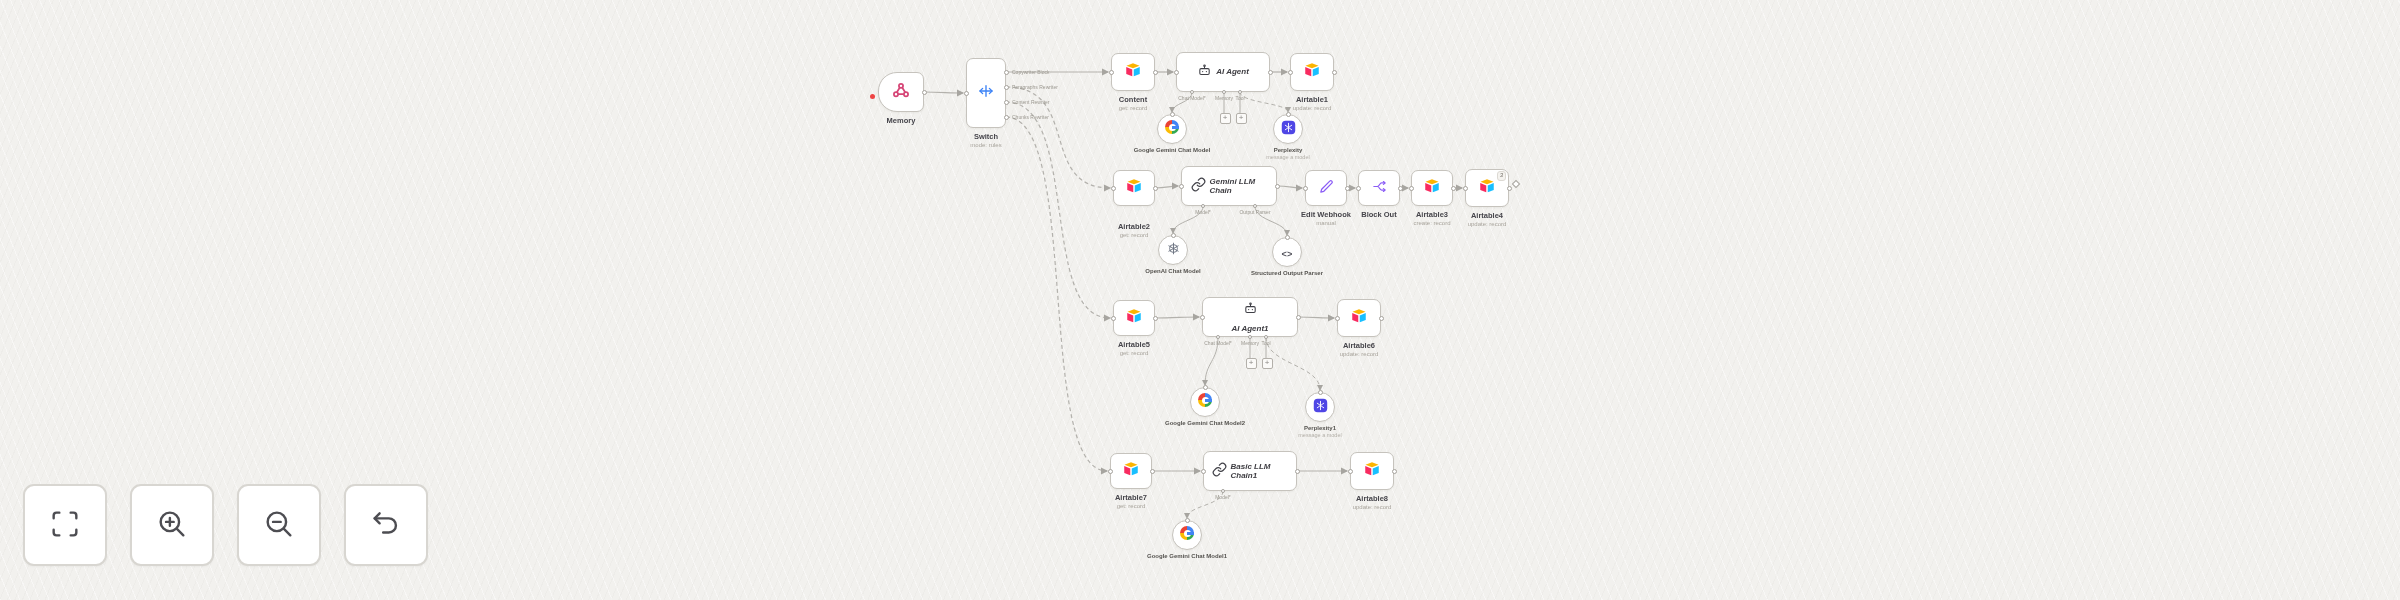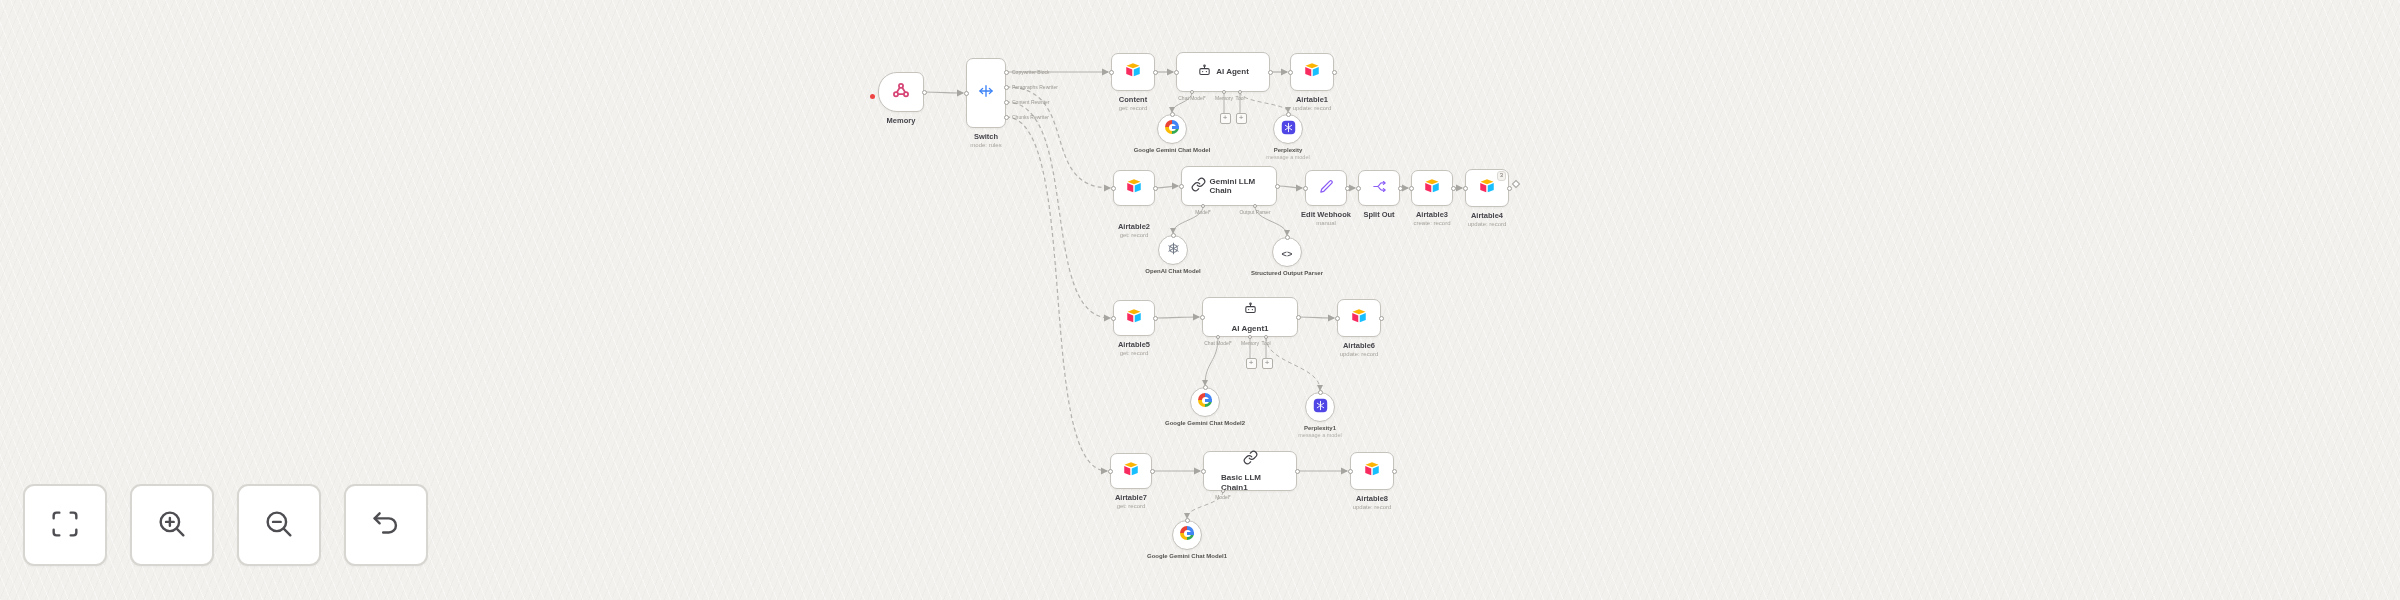--- a/index.html
+++ b/index.html
@@ -9,21 +9,21 @@
     background-image:
       repeating-linear-gradient(112deg, rgba(120,115,105,0.035) 0px, rgba(120,115,105,0.035) 1px, transparent 1px, transparent 7px),
       repeating-linear-gradient(68deg, rgba(255,255,255,0.45) 0px, rgba(255,255,255,0.45) 1px, transparent 1px, transparent 9px);
   }
   #edges{position:absolute;left:0;top:0;z-index:1;}
   .edge{fill:none;stroke:#b3b1ac;stroke-width:1.2;}
   .edge.dashed{stroke-dasharray:4 3;}
   .edge.sub{stroke-width:1;}
   .node{position:absolute;z-index:3;background:#fff;border:1.3px solid #c6c3bd;border-radius:7px;
     display:flex;align-items:center;justify-content:center;gap:4px;box-sizing:border-box;
-    box-shadow:0 1px 2px rgba(60,55,45,0.05);cursor:pointer;}
+    box-shadow:0 1px 2px rgba(60,55,45,0.05);cursor:pointer;font-style:italic;}
   .node.trigger{border-radius:19px 7px 7px 19px;}
   .node.wide{padding:0 5px;}
   .node .title{font-size:8px;font-weight:700;color:#3f3e43;line-height:1.15;max-width:58px;}
   .sub-node{position:absolute;z-index:3;background:#fff;border:1.3px solid #c6c3bd;border-radius:50%;
     display:flex;align-items:center;justify-content:center;box-sizing:border-box;
     box-shadow:0 1px 2px rgba(60,55,45,0.05);cursor:pointer;}
   .node-label{position:absolute;z-index:4;text-align:center;font-size:7.5px;font-weight:700;color:#45444a;line-height:1.3;pointer-events:none;}
   .node-label .sub{display:block;font-weight:400;font-size:6px;color:#a8a49c;}
   .sub-label{position:absolute;z-index:4;text-align:center;font-size:6px;font-weight:600;color:#55534f;line-height:1.2;pointer-events:none;}
   .sub-label .sub{display:block;font-weight:400;font-size:5.5px;color:#b3afa8;}
@@ -200,21 +200,21 @@
       <div class="port" style="left: 1344.5px; top: 185.5px;"></div>
       <div class="node main" style="left: 1358px; top: 170px; width: 42px; height: 36px;">
         <span><svg width="17" height="17" viewBox="0 0 24 24" fill="none" stroke="#8b5cf6" stroke-width="1.7" stroke-linecap="round" stroke-linejoin="round">
             <path d="M4 12h5"></path>
             <path d="M9 12c3 0 3-5 6-5h4"></path>
             <path d="M9 12c3 0 3 5 6 5h4"></path>
             <path d="M17.5 5 20 7l-2.5 2"></path>
             <path d="M17.5 15 20 17l-2.5 2"></path>
           </svg></span>
       </div>
-      <div class="node-label" style="left: 1334px; top: 210px; width: 90px;"><span>Split Out</span></div>
+      <div class="node-label" style="left: 1334px; top: 210px; width: 90px;"><span>Block Out</span></div>
       <div class="port" style="left: 1355.5px; top: 185.5px;"></div>
       <div class="port" style="left: 1397.5px; top: 185.5px;"></div>
       <div class="node main" style="left: 1411px; top: 170px; width: 42px; height: 36px;">
         <span><svg width="20" height="18" viewBox="0 0 24 24">
             <path fill="#fcb400" d="M12 3 3.3 6.4 12 9.8l8.7-3.4z"></path>
             <path fill="#18bfff" d="M13 11.2l8-3.2v9.4L13 20.4z"></path>
             <path fill="#f82b60" d="M11 11.2 3 8v9.4l8 3z"></path>
           </svg></span>
       </div>
       <div class="node-label" style="left: 1387px; top: 210px; width: 90px;"><span>Airtable3</span><span class="sub">create: record</span></div>
@@ -300,21 +300,21 @@
       <div class="node main" style="left: 1110px; top: 453px; width: 42px; height: 36px;">
         <span><svg width="20" height="18" viewBox="0 0 24 24">
             <path fill="#fcb400" d="M12 3 3.3 6.4 12 9.8l8.7-3.4z"></path>
             <path fill="#18bfff" d="M13 11.2l8-3.2v9.4L13 20.4z"></path>
             <path fill="#f82b60" d="M11 11.2 3 8v9.4l8 3z"></path>
           </svg></span>
       </div>
       <div class="node-label" style="left: 1086px; top: 493px; width: 90px;"><span>Airtable7</span><span class="sub">get: record</span></div>
       <div class="port" style="left: 1107.5px; top: 468.5px;"></div>
       <div class="port" style="left: 1149.5px; top: 468.5px;"></div>
-      <div class="node wide" style="left: 1203px; top: 451px; width: 94px; height: 40px; flex-direction: column;">
+      <div class="node wide" style="left: 1203px; top: 451px; width: 94px; height: 40px;">
         <span><svg width="15" height="15" viewBox="0 0 24 24" fill="none" stroke="#3f3f46" stroke-width="1.9" stroke-linecap="round">
             <path d="M10 13a5 5 0 0 0 7.54.54l3-3a5 5 0 0 0-7.07-7.07l-1.72 1.71"></path>
             <path d="M14 11a5 5 0 0 0-7.54-.54l-3 3a5 5 0 0 0 7.07 7.07l1.71-1.71"></path>
           </svg></span>
         <span class="title">Basic LLM Chain1</span>
       </div>
       <div class="port" style="left: 1200.5px; top: 468.5px;"></div>
       <div class="port" style="left: 1294.5px; top: 468.5px;"></div>
       <div class="conn-port" style="left: 1221px; top: 489px;"></div>
       <div class="conn-label" style="left: 1201px; top: 494px;"><span>Model*</span></div>

